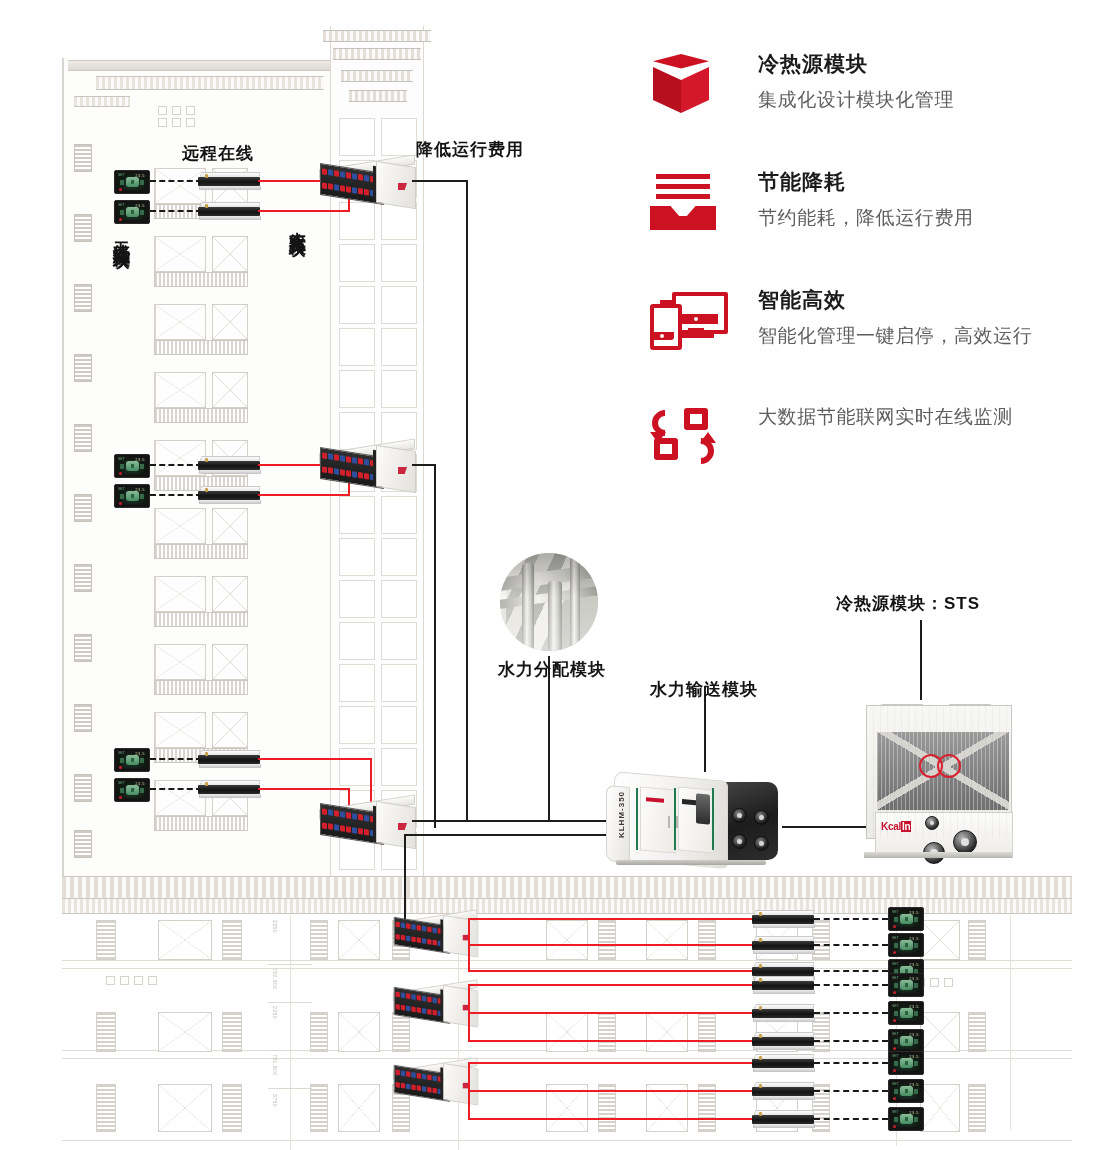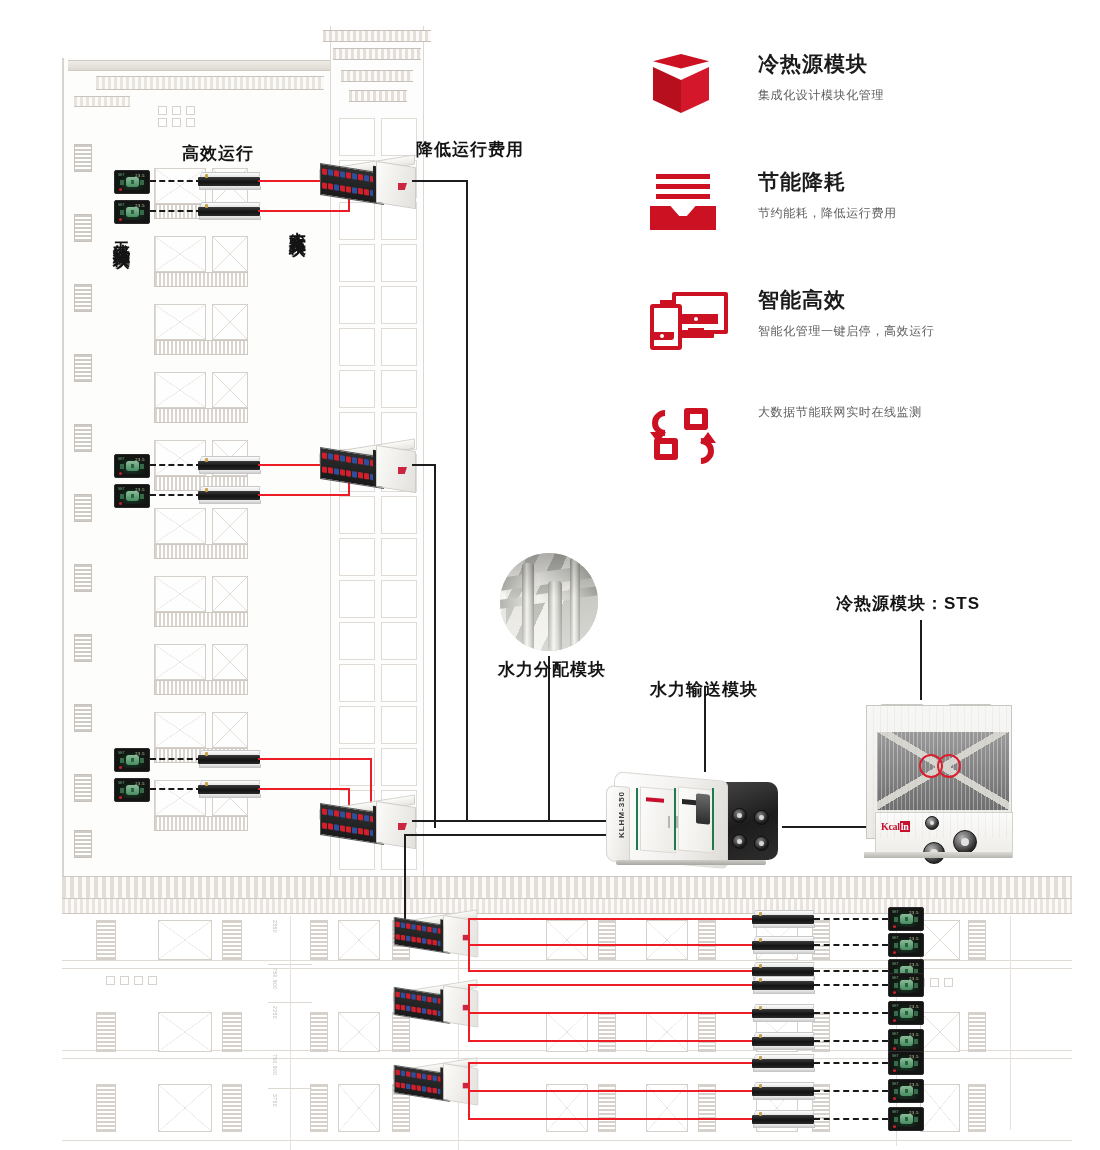--- a/index.html
+++ b/index.html
@@ -247,21 +247,20 @@
     border:1px solid #c9c7c2;
   }
   .sts .fan .grille{
     position:absolute;left:4px;top:1px;right:4px;height:6px;border-radius:4px;
     background:repeating-linear-gradient(90deg,#dcdcdc 0 2px,#fafafa 2px 4px);
   }
   .sts .cab{
     position:absolute;left:4px;top:5px;width:144px;height:132px;
     background:linear-gradient(#f7f7f5,#eceae6);
     border:1px solid #c9c7c2;
-    font-family:Liberation Serif, serif;
   }
   .sts .coil{
     position:absolute;left:10px;top:26px;width:132px;height:78px;
     background:linear-gradient(#9a9a9a,#6f6f6f);
   }
   .sts .coilfins{
     position:absolute;left:0;top:0;width:100%;height:100%;
     background:repeating-linear-gradient(90deg,rgba(255,255,255,.35) 0 1px,transparent 1px 4px);
   }
   .sts .vee{
@@ -339,21 +338,21 @@
   .features{position:absolute;left:650px;top:46px;width:430px;}
   .feature{position:relative;height:118px;}
   .feature .ficon{
     position:absolute;left:0;top:8px;width:72px;height:64px;
   }
   .feature .ftext{position:absolute;left:108px;top:4px;}
   .feature h3{
     margin:0 0 9px 0;font-size:21px;font-weight:bold;color:#1b1b1b;letter-spacing:1px;
   }
   .feature p{
-    margin:0;font-size:12px;color:#5e5e5e;letter-spacing:.6px;
+    margin:0;font-size:19px;color:#5e5e5e;letter-spacing:.6px;
   }
 
   
   .ic-cube{position:relative;width:62px;height:62px;}
   .ic-cube .top{
     position:absolute;left:3px;top:0;width:56px;height:28px;
     background:#cc1122;
     clip-path:polygon(50% 0,100% 26%,50% 52%,0 26%);
   }
   .ic-cube .lf{
@@ -1289,21 +1288,21 @@
       <div class="port" style="left:58px;top:110px;width:12px;height:12px;"></div>
       <div class="port" style="left:86px;top:124px;width:22px;height:22px;"></div>
       <div class="port" style="left:56px;top:136px;width:20px;height:20px;"></div>
       <div class="kcal"><b>Kcal</b><i>ln</i></div>
       <div class="bolt"></div>
     </div>
     <div class="legs"></div>
   </div>
 
   <div>
-    <div class="dlabel" style="left:182px;top:142px;">高效运行</div>
+    <div class="dlabel" style="left:182px;top:142px;">远程在线</div>
     <div class="dlabel" style="left:416px;top:138px;">降低运行费用</div>
     <div class="dlabel v" style="left:110px;top:228px;">无线温控模块</div>
     <div class="dlabel v" style="left:286px;top:218px;">支管路模块</div>
     <div class="dlabel" style="left:498px;top:658px;">水力分配模块</div>
     <div class="dlabel" style="left:650px;top:678px;">水力输送模块</div>
     <div class="dlabel" style="left:836px;top:592px;">冷热源模块：STS</div>
   </div>
 
   <div class="features">
 

